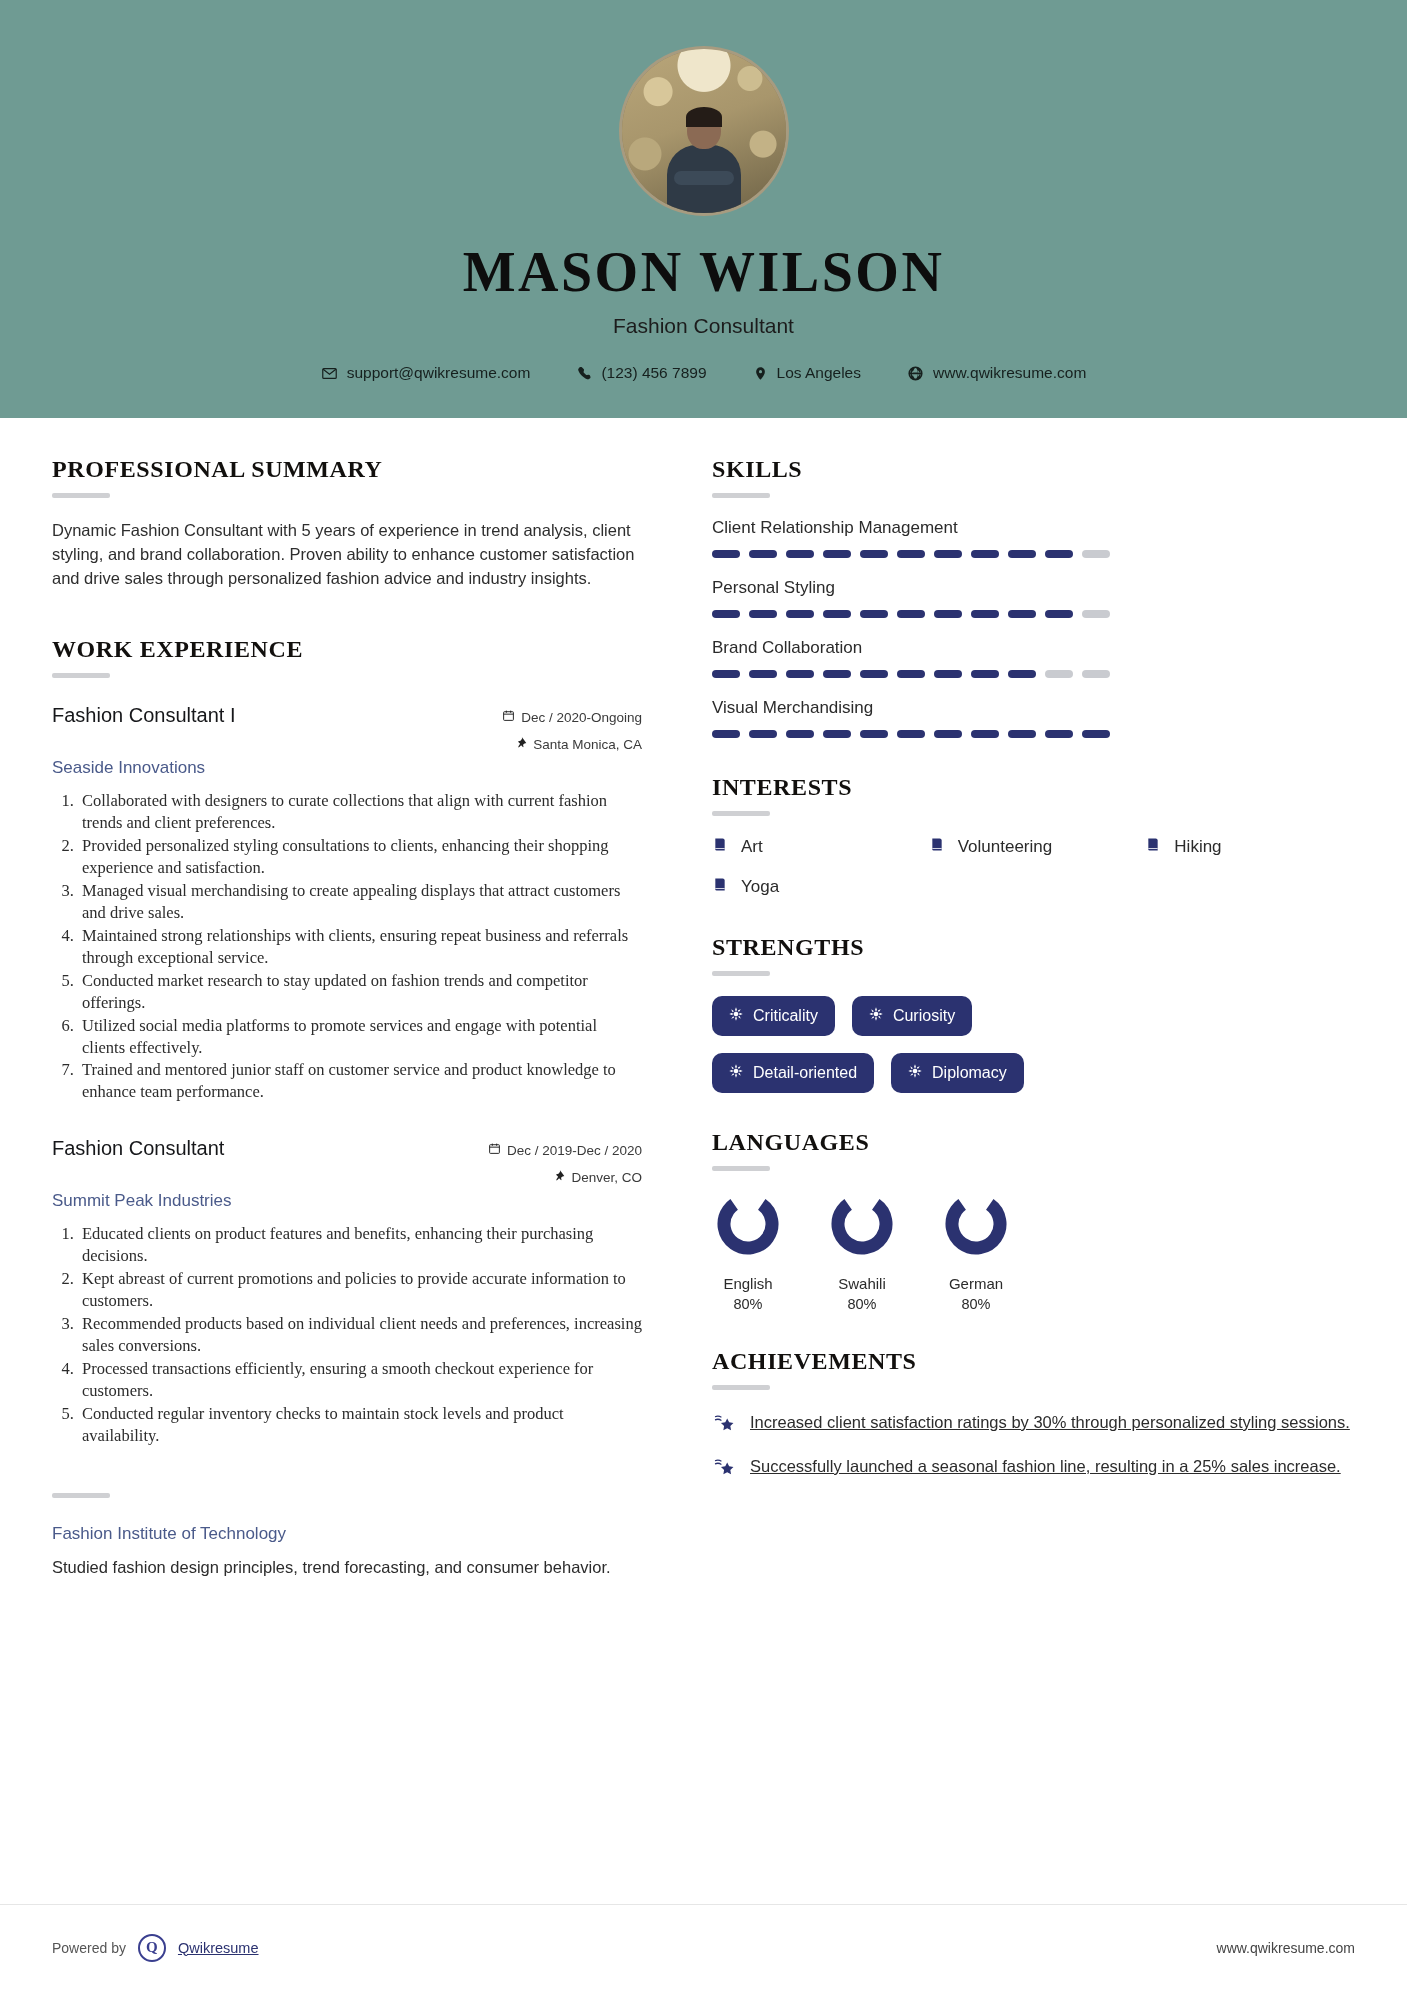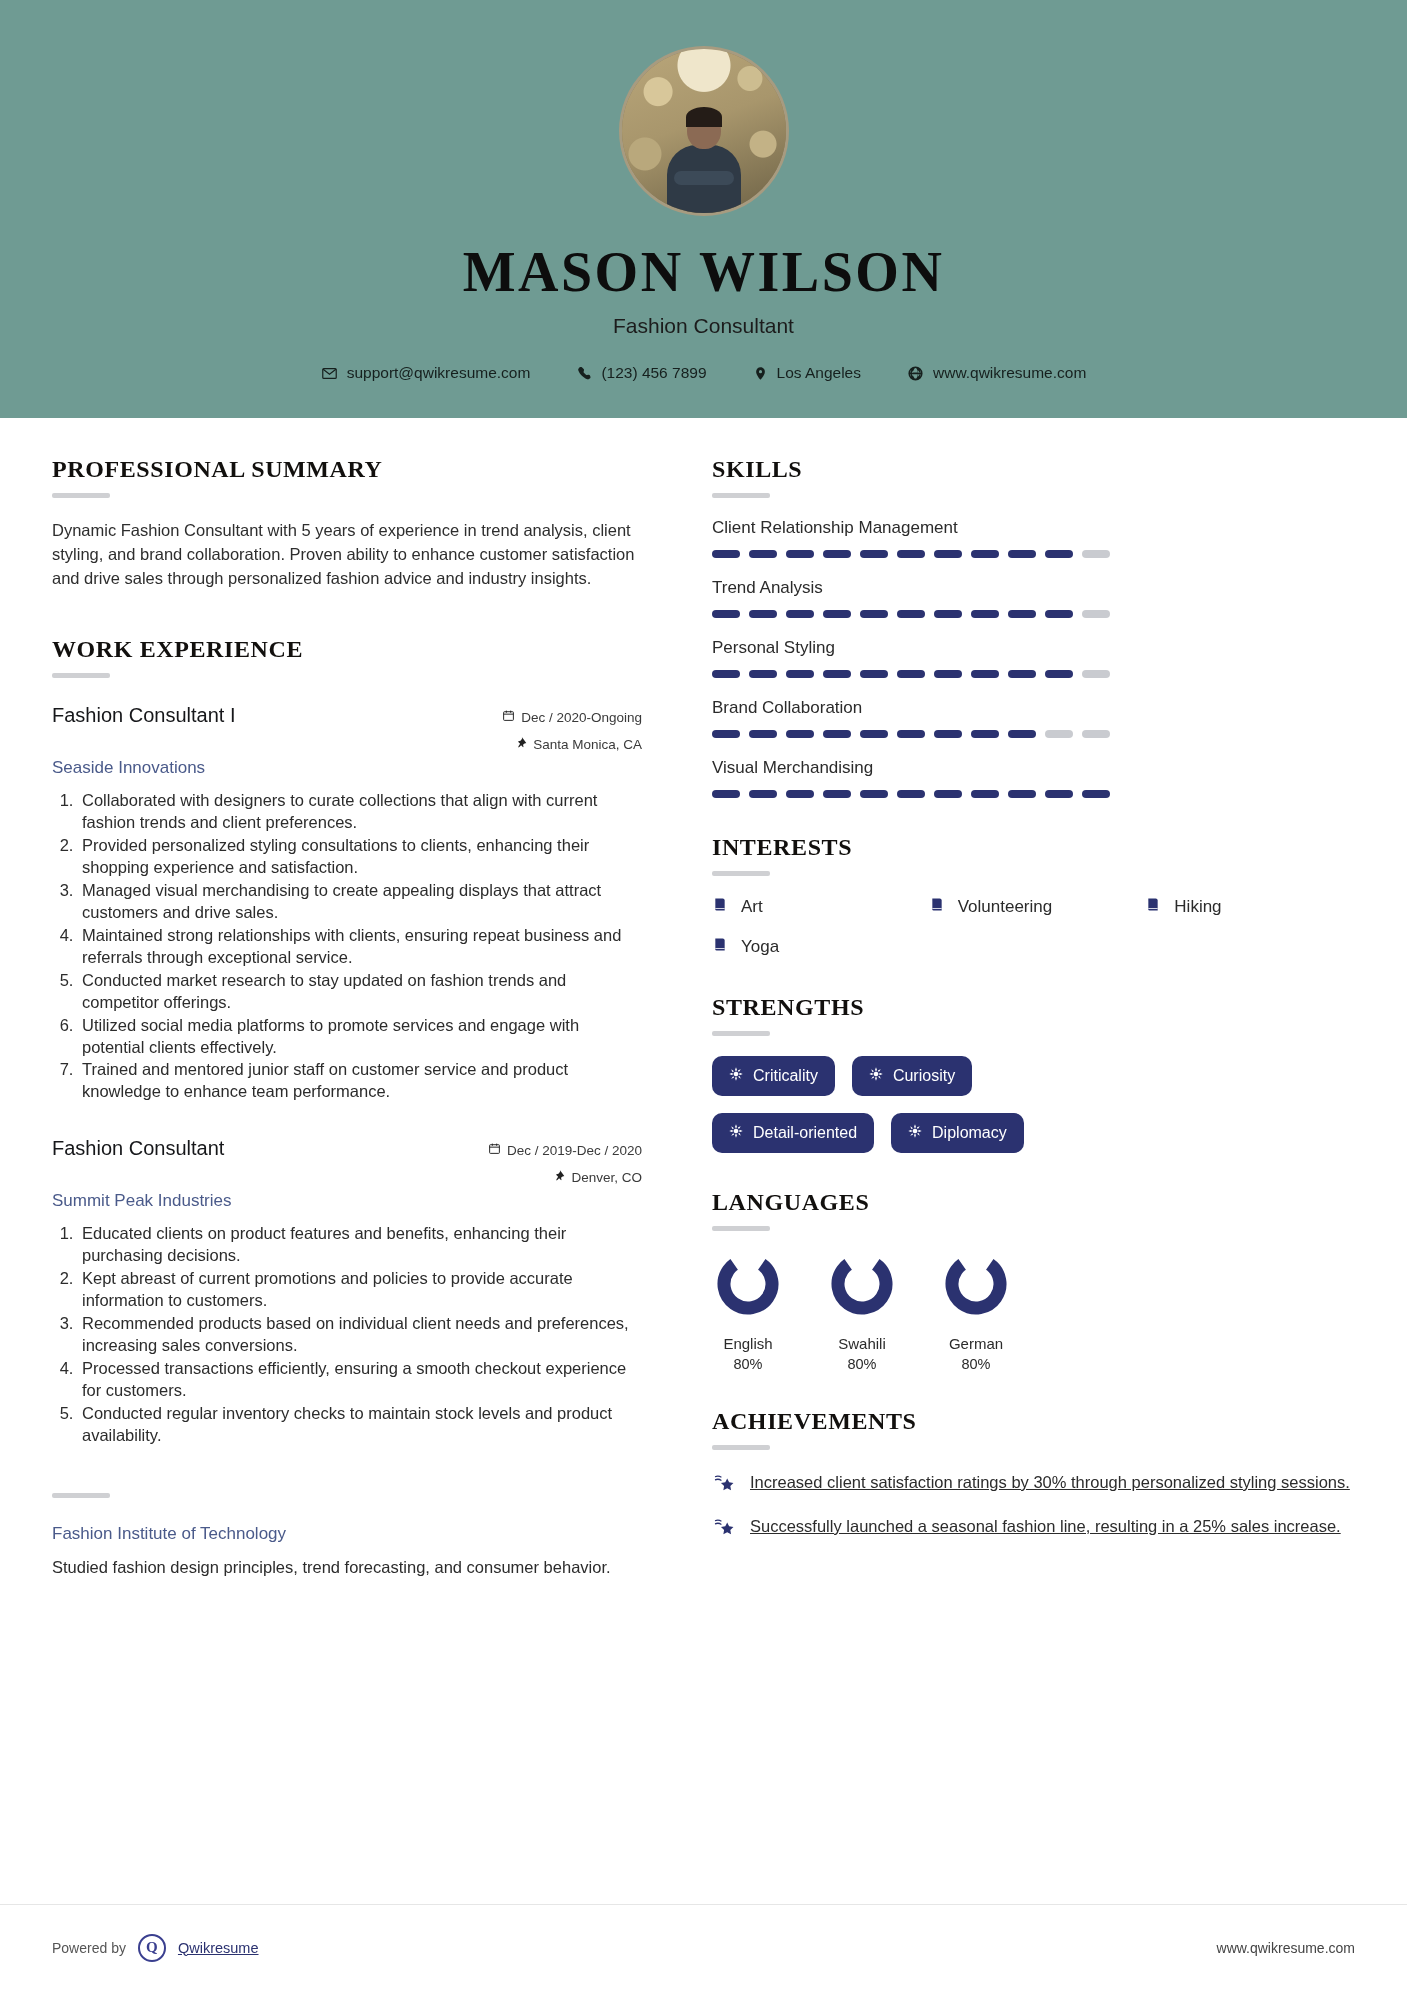--- a/index.html
+++ b/index.html
@@ -120,20 +120,21 @@
   .meta-line { font-size:13.5px; color:#3a3a3a; display:flex; align-items:center; justify-content:flex-end; gap:6px; }
   .meta-line + .meta-line { margin-top:11px; }
 
   ol.bullets { margin-top:12px; padding-left:26px; }
   ol.bullets li {
     font-size:16.5px;
     line-height:1.33;
     color:#2c2c2c;
     margin-bottom:1px;
     padding-left:4px;
+    font-family:Liberation Serif, serif;
   }
   .edu-desc { margin-top:12px; font-size:16.5px; line-height:1.45; color:#2c2c2c; }
 
   .gap-lg { margin-top:46px; }
 
   
   .skill-row { margin-top:20px; }
   .skill-name { font-size:17px; color:#2b2b2b; }
   .skill-bar { display:flex; gap:9px; margin-top:12px; }
   .seg { width:28px; height:8px; border-radius:5px; background:#2b3270; }
@@ -355,36 +356,20 @@
               <span class="seg"></span>
               <span class="seg"></span>
               <span class="seg"></span>
               <span class="seg"></span>
               <span class="seg"></span>
               <span class="seg"></span>
               <span class="seg off"></span>
             </div>
         </div>
         <div class="skill-row">
-          <div class="skill-name">Trend Analysis</div>
-          <div class="skill-bar">
-              <span class="seg"></span>
-              <span class="seg"></span>
-              <span class="seg"></span>
-              <span class="seg"></span>
-              <span class="seg"></span>
-              <span class="seg"></span>
-              <span class="seg"></span>
-              <span class="seg"></span>
-              <span class="seg"></span>
-              <span class="seg"></span>
-              <span class="seg off"></span>
-            </div>
-        </div>
-        <div class="skill-row">
           <div class="skill-name">Personal Styling</div>
           <div class="skill-bar">
               <span class="seg"></span>
               <span class="seg"></span>
               <span class="seg"></span>
               <span class="seg"></span>
               <span class="seg"></span>
               <span class="seg"></span>
               <span class="seg"></span>
               <span class="seg"></span>

